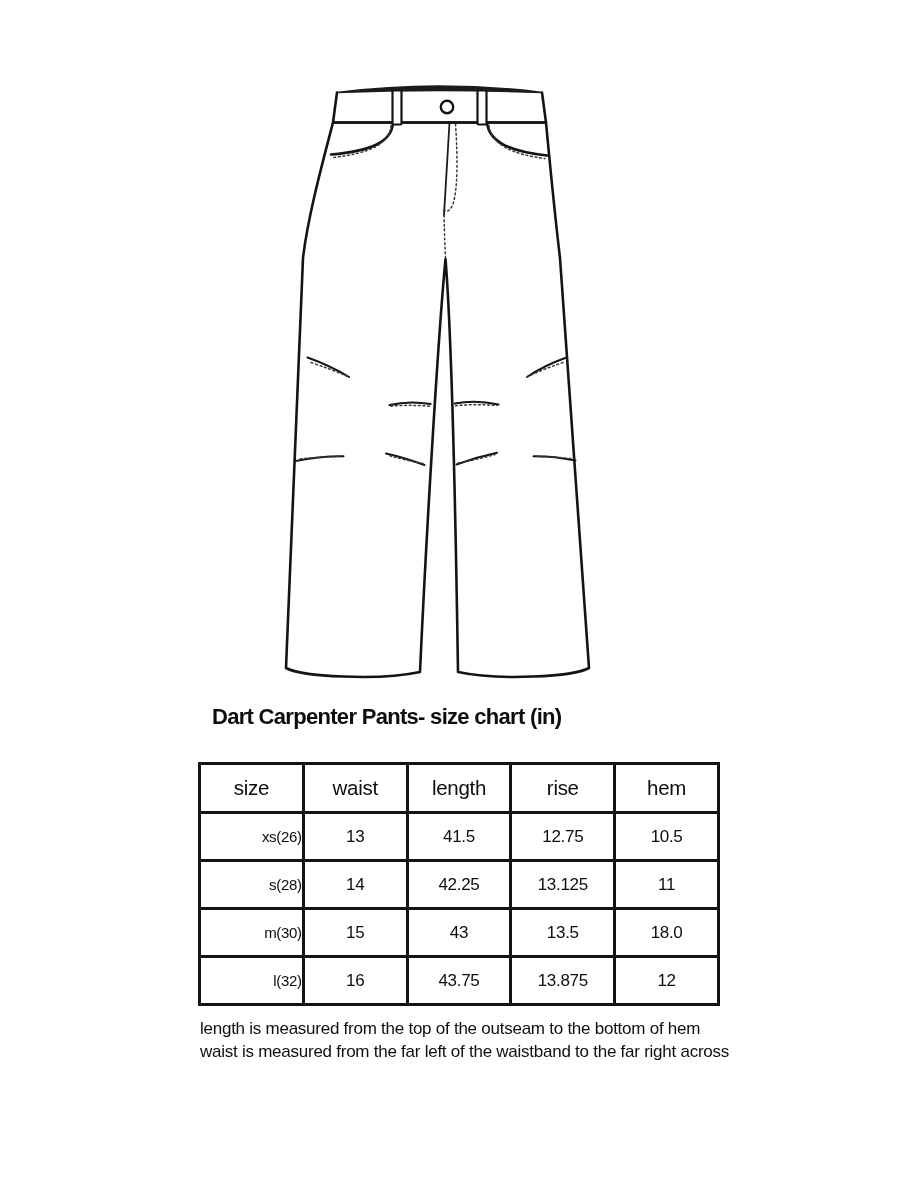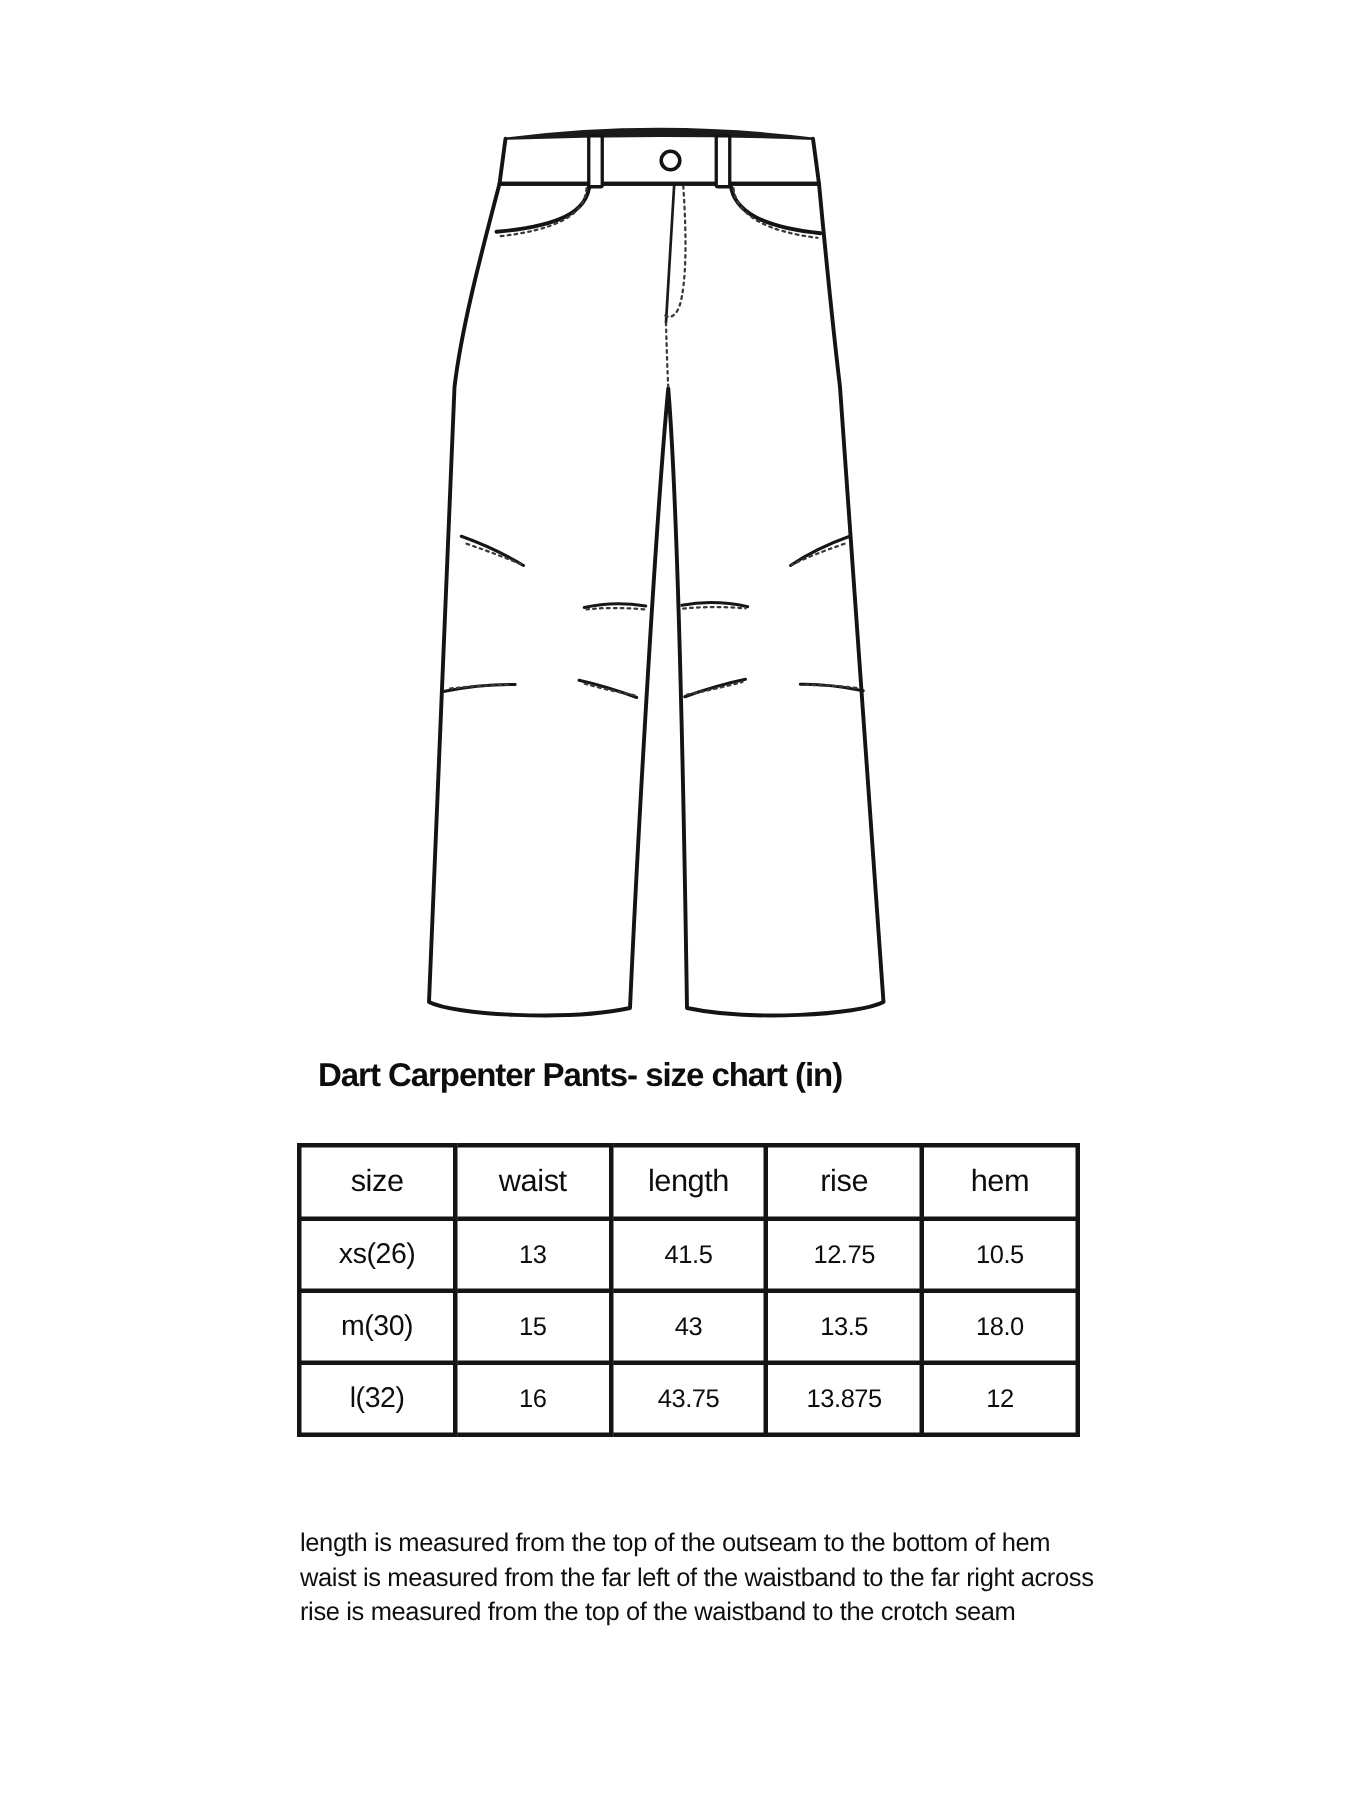--- a/index.html
+++ b/index.html
@@ -25,21 +25,21 @@
     background:#fff;
   }
   table.size-chart td,table.size-chart th{
     border:3px solid #141414;
     text-align:center;vertical-align:middle;
     padding:0;letter-spacing:-0.3px;color:#0d0d0d;
     font-weight:normal;
   }
   table.size-chart th{height:46px;font-size:20.5px;}
   table.size-chart td{height:45px;font-size:17px;}
-  table.size-chart td.col-size{font-size:19px;}
+  table.size-chart td.col-size{font-size:15px;text-align:right;}
   .notes{
     position:absolute;left:200px;top:1017px;
     font-size:17px;line-height:23px;letter-spacing:-0.25px;
     color:#0f0f0f;white-space:nowrap;
   }
   svg .ink{stroke:#141414;fill:none;stroke-width:2.6;stroke-linecap:round;stroke-linejoin:round;}
   svg .thin{stroke:#1a1a1a;fill:none;stroke-width:1.8;stroke-linecap:round;}
   svg .dart{stroke:#161616;fill:none;stroke-width:2;stroke-linecap:round;}
   svg .stitch{stroke:#3a3a3a;fill:none;stroke-width:1.5;stroke-dasharray:1.8 2.8;stroke-linecap:round;}
 </style>
@@ -111,35 +111,41 @@
       <th>hem</th>
     </tr>
     <tr>
       <td class="col-size">xs(26)</td>
       <td>13</td>
       <td>41.5</td>
       <td>12.75</td>
       <td>10.5</td>
     </tr>
     <tr>
+      <td class="col-size">s(28)</td>
+      <td>14</td>
+      <td>42.25</td>
+      <td>13.125</td>
+      <td>11</td>
+    </tr>
+    <tr>
       <td class="col-size">m(30)</td>
       <td>15</td>
       <td>43</td>
       <td>13.5</td>
       <td>18.0</td>
     </tr>
     <tr>
       <td class="col-size">l(32)</td>
       <td>16</td>
       <td>43.75</td>
       <td>13.875</td>
       <td>12</td>
     </tr>
   </tbody>
     </table>
 
   <div class="notes">
     <div>length is measured from the top of the outseam to the bottom of hem</div>
     <div>waist is measured from the far left of the waistband to the far right across</div>
-    <div>rise is measured from the top of the waistband to the crotch seam</div>
   </div>
 
 </div>
 
 </body></html>

